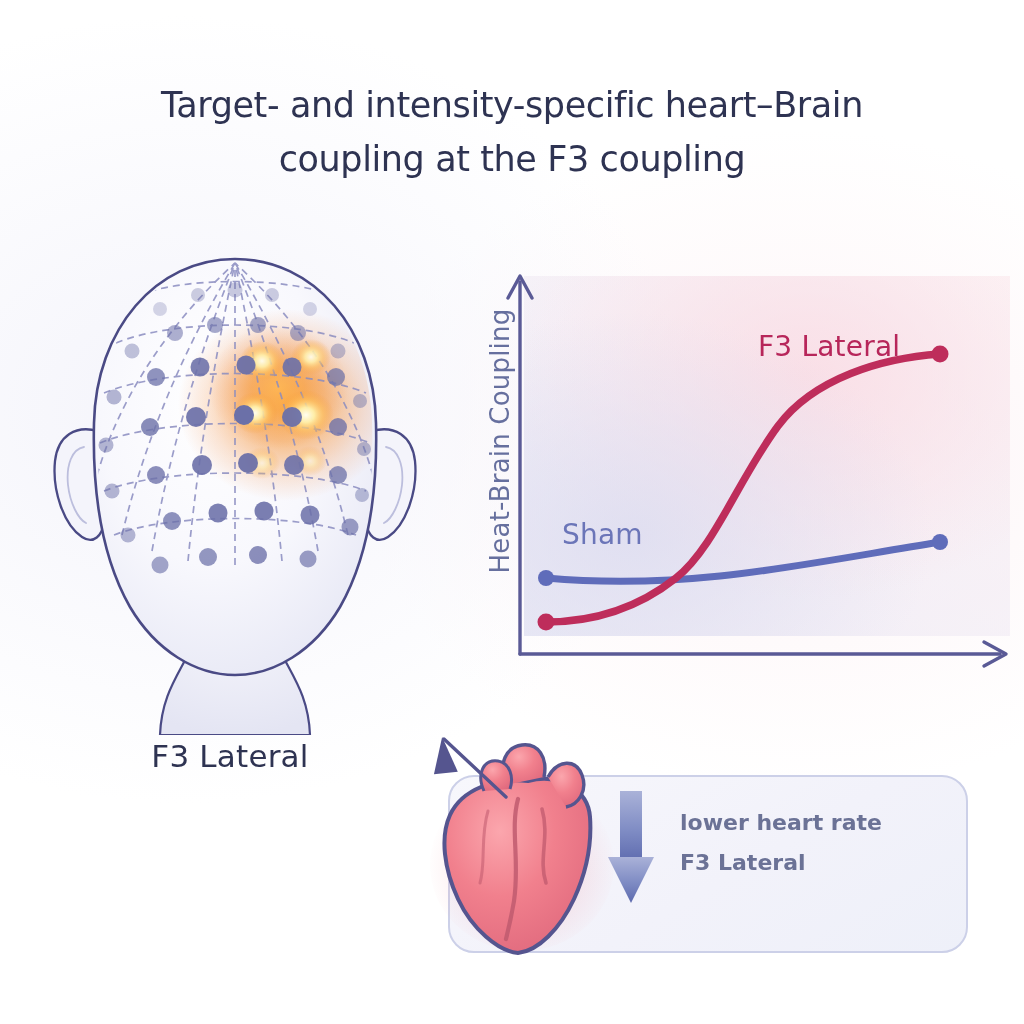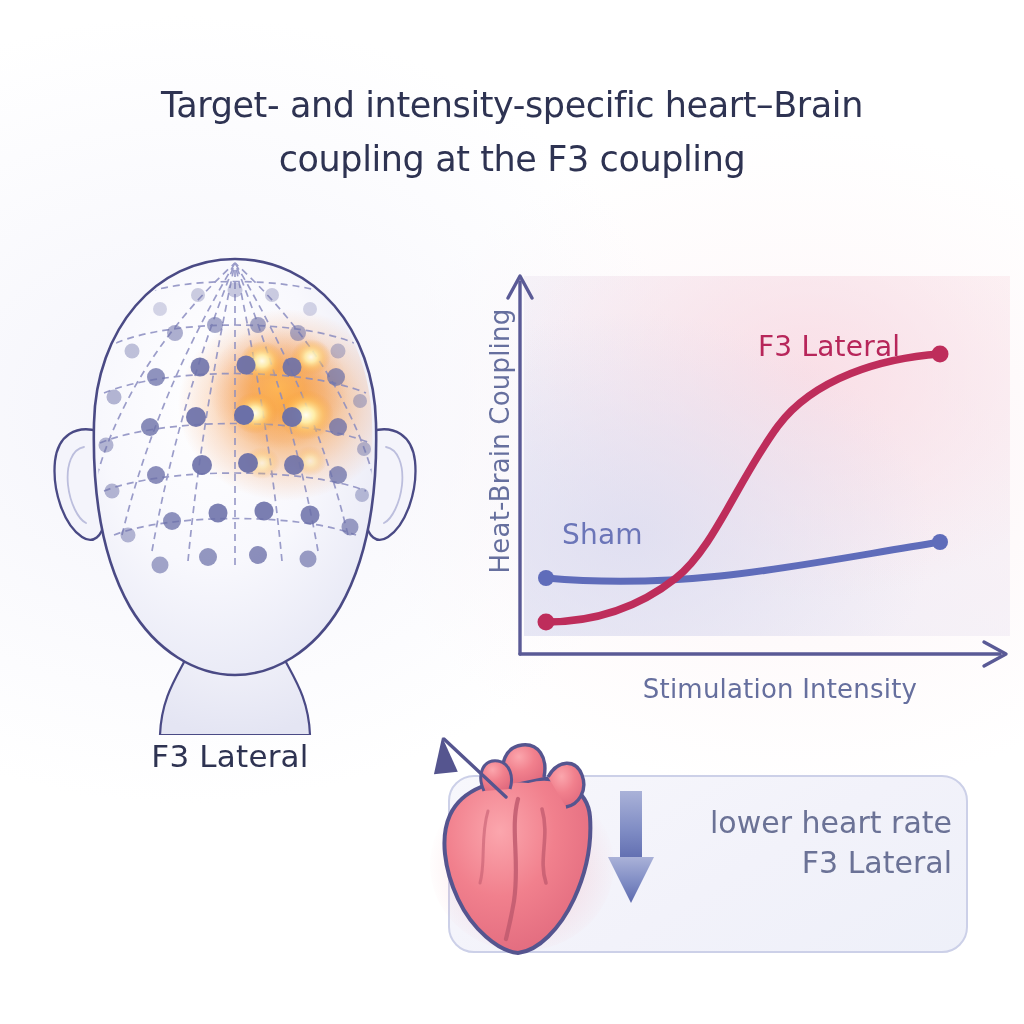--- a/index.html
+++ b/index.html
@@ -115,24 +115,25 @@
     inset: 0;
     border: 2px solid #ccd0e8;
     border-radius: 26px;
     background: linear-gradient(150deg, #f7f7fc 0%, #f2f2fa 55%, #eef0f9 100%);
   }
   #callout-text {
     position: absolute;
     left: 232px;
     top: 28px;
     width: 272px;
-    text-align: right;
+    text-align: left;
     color: #6b7296;
-    font-size: 30px;
+    font-size: 22px;
     line-height: 40px;
+    font-weight: bold;
   }
   #callout-text .cl { display: block; white-space: nowrap; }
 </style>
 </head>
 <body>
 
 <div id="figure">
 
   <div id="title-block">
     <div class="title-line">Target- and intensity-specific heart–Brain</div>
@@ -327,21 +328,20 @@
       </g>
 
       <g>
         <path d="M 84 372 C 132 372, 176 358, 214 328 C 252 298, 276 230, 316 176 C 352 128, 420 108, 478 104" fill="none" stroke="#be2d5b" stroke-width="7.5" stroke-linecap="round"></path>
         <circle cx="84" cy="372" r="8.5" fill="#be2d5b"></circle>
         <circle cx="478" cy="104" r="8.5" fill="#be2d5b"></circle>
       </g>
     </svg>
 
     <div class="chart-label" id="y-axis-label">Heat-Brain Coupling</div>
-    <div class="chart-label" id="x-axis-label">Stimulation Intensity</div>
     <div class="chart-label" id="series-label-f3">F3 Lateral</div>
     <div class="chart-label" id="series-label-sham">Sham</div>
   </div>
 
   <div id="callout">
     <div id="callout-box"></div>
 
     <svg style="position:absolute; left:-38px; top:-42px;" width="250" height="230" viewBox="0 0 250 230">
       <defs>
         <radialGradient id="heartGrad" cx="38%" cy="30%" r="78%">

